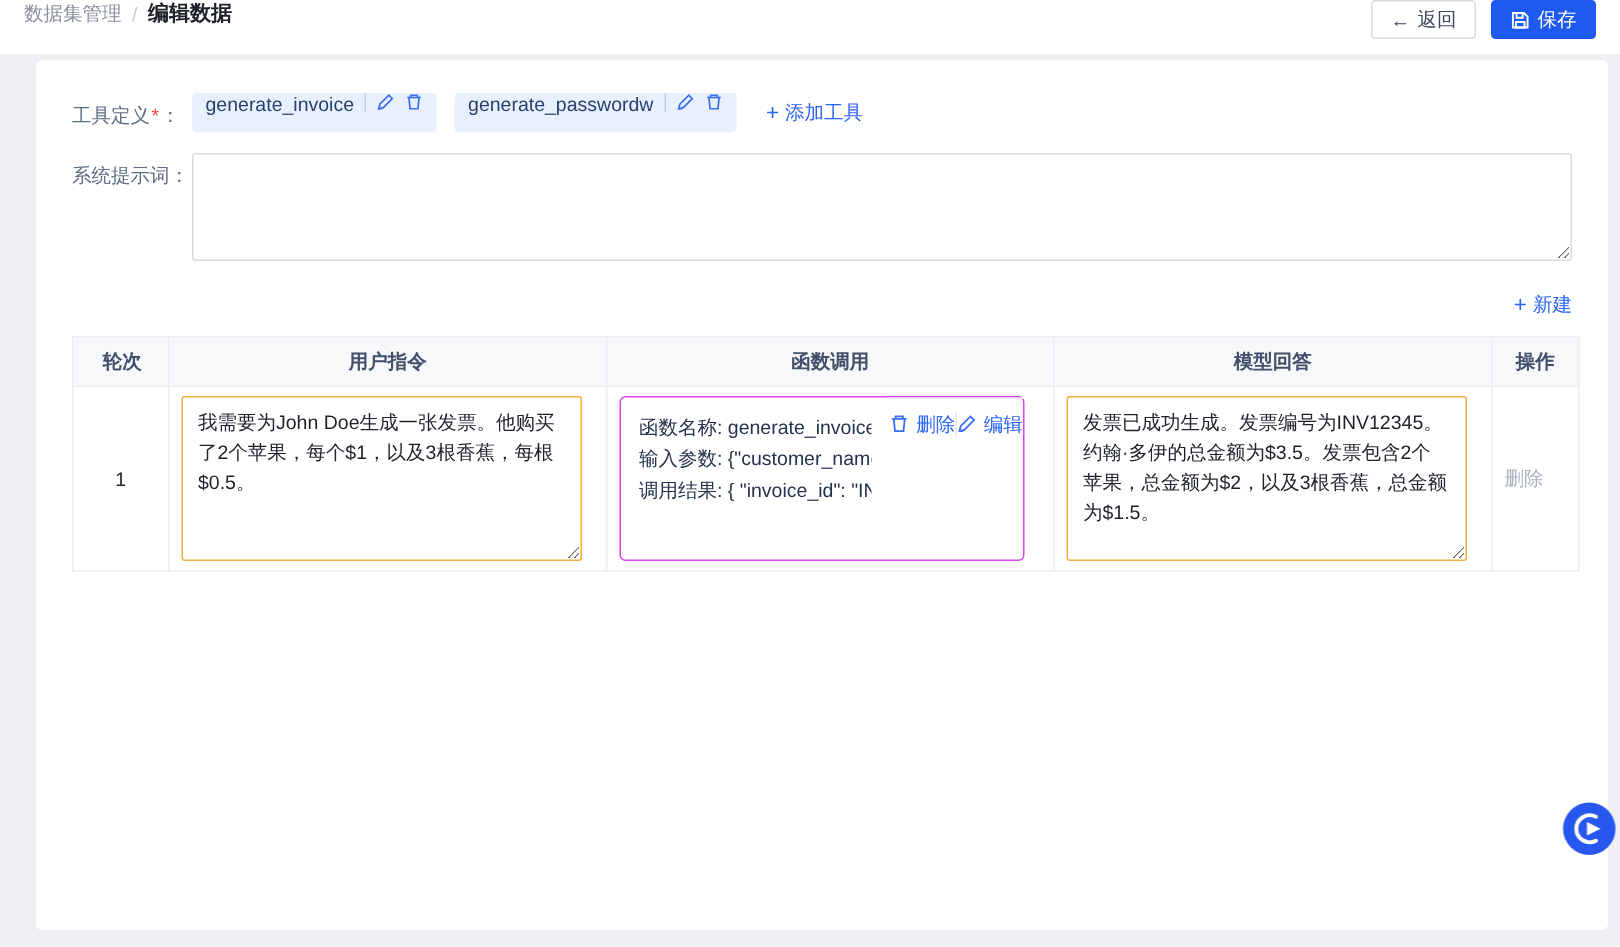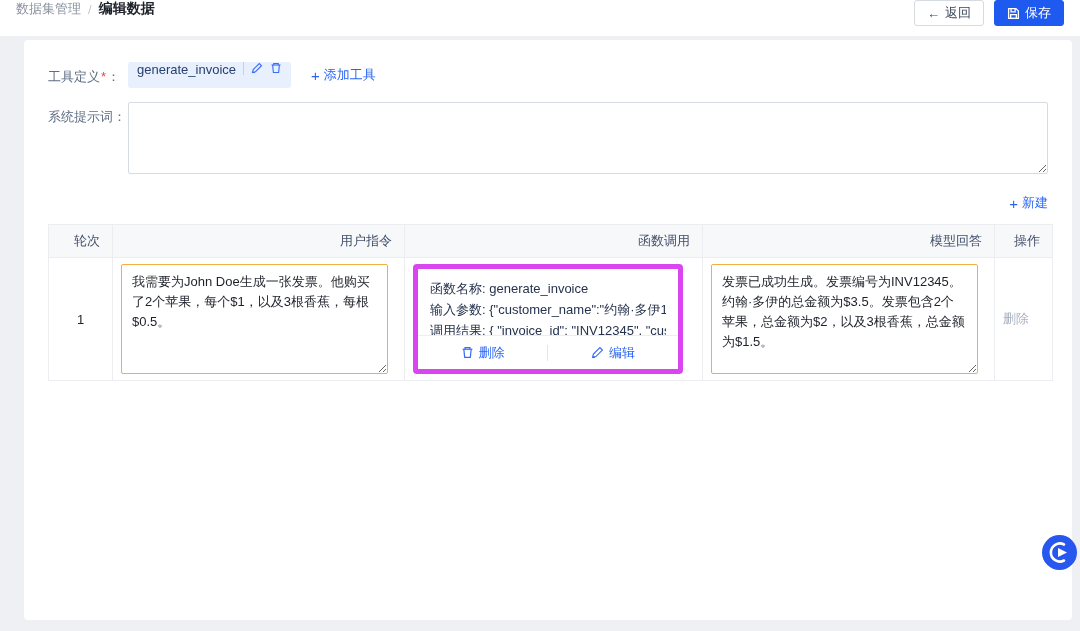--- a/index.html
+++ b/index.html
@@ -67,34 +67,34 @@
     cursor: pointer;
   }
   .chevron-down { color: #2a64f6; display: inline-flex; }
 
   .new-row { display: flex; justify-content: flex-end; margin: 20px 0 12px 0; }
 
   
   table.sample { width: 100%; border-collapse: collapse; table-layout: fixed; font-size: 13px; }
   table.sample th {
     background: #f7f8fa; border: 1px solid #ebedf1;
-    color: #42506b; font-weight: normal; text-align: right;
+    color: #42506b; font-weight: bold; text-align: center;
     padding: 7px 12px; height: 28px;
   }
   table.sample th.th-round { padding-left: 14px; }
   table.sample td { border: 1px solid #ebedf1; vertical-align: middle; padding: 6px 8px; }
   td.round-cell { text-align: center; color: #1d2129; }
   .cell-textarea {
     width: 97%; height: 110px; border: 1px solid #efb041; border-radius: 2px;
     font-size: 13px; line-height: 20px; padding: 7px 10px; color: #1d2129;
     resize: both; display: block;
   }
   .fn-card {
-    width: 96%; height: 110px; border: 5px solid #d946ef; border-radius: 4px;
-    display: flex; flex-direction: column; background: #fff;
+    width: 96%; height: 110px; border: 1px solid #d946ef; border-radius: 4px;
+    display: flex; flex-direction: row; background: #fff;
   }
   .fn-body { flex: 1; padding: 9px 12px 0 12px; color: #25324d; line-height: 21px; overflow: hidden; }
   .fn-line { white-space: nowrap; overflow: hidden; }
   .fn-footer { border-top: 1px solid #ebedf1; height: 34px; display: flex; align-items: center; }
   .fn-action { flex: 1; display: flex; justify-content: center; align-items: center;
                gap: 5px; color: #2a64f6; cursor: pointer; }
   .fn-sep { width: 1px; height: 16px; background: #e3e6eb; }
   td.op-cell { color: #aab2c0; padding-left: 14px; }
   .op-delete { cursor: pointer; }
 
@@ -148,20 +148,37 @@
         </span>
         <span class="icon-btn">
           <svg width="12" height="12" viewBox="0 0 16 16" fill="none" stroke="currentColor" stroke-width="1.5">
             <path d="M2 4h12"></path>
               <path d="M5 4V2h6v2"></path>
               <path d="M3.5 4l1 10h7l1-10"></path>
           </svg>
         </span>
       </span>
 
+      <span class="tool-tag">
+        <span>generate_passwordw</span>
+        <span class="tag-divider"></span>
+        <span class="icon-btn">
+          <svg width="12" height="12" viewBox="0 0 16 16" fill="none" stroke="currentColor" stroke-width="1.5">
+            <path d="M2 14l1-4 8-8 3 3-8 8z"></path>
+              <path d="M2 14h3"></path>
+          </svg>
+        </span>
+        <span class="icon-btn">
+          <svg width="12" height="12" viewBox="0 0 16 16" fill="none" stroke="currentColor" stroke-width="1.5">
+            <path d="M2 4h12"></path>
+              <path d="M5 4V2h6v2"></path>
+              <path d="M3.5 4l1 10h7l1-10"></path>
+          </svg>
+        </span>
+      </span>
 
 
       <span class="link add-tool">
         <span class="plus-glyph">+</span>
         <span>添加工具</span>
       </span>
     </div>
   </div>
 
   <div class="form-row">

